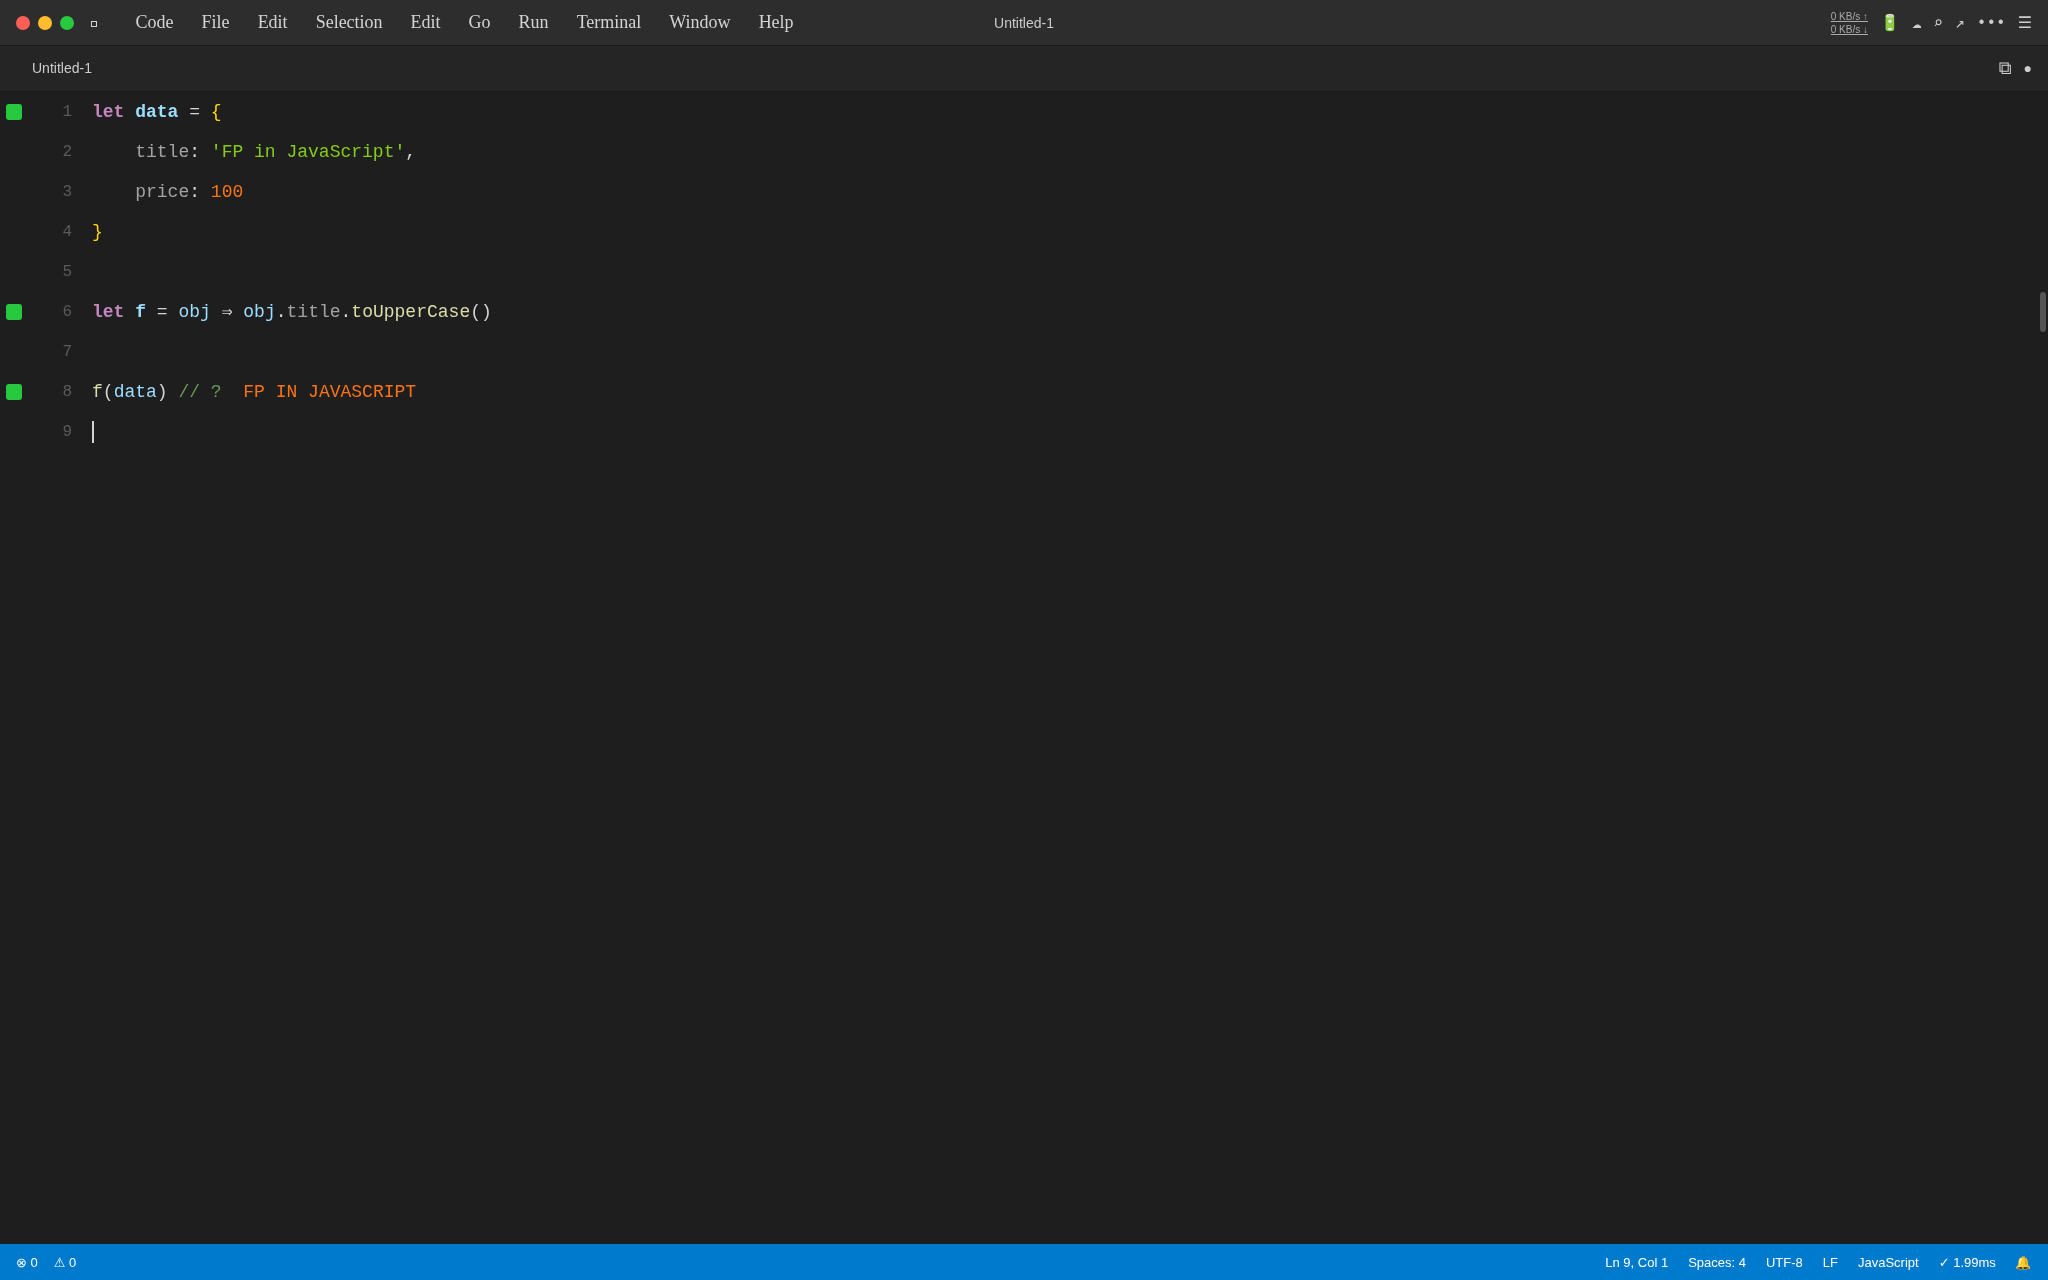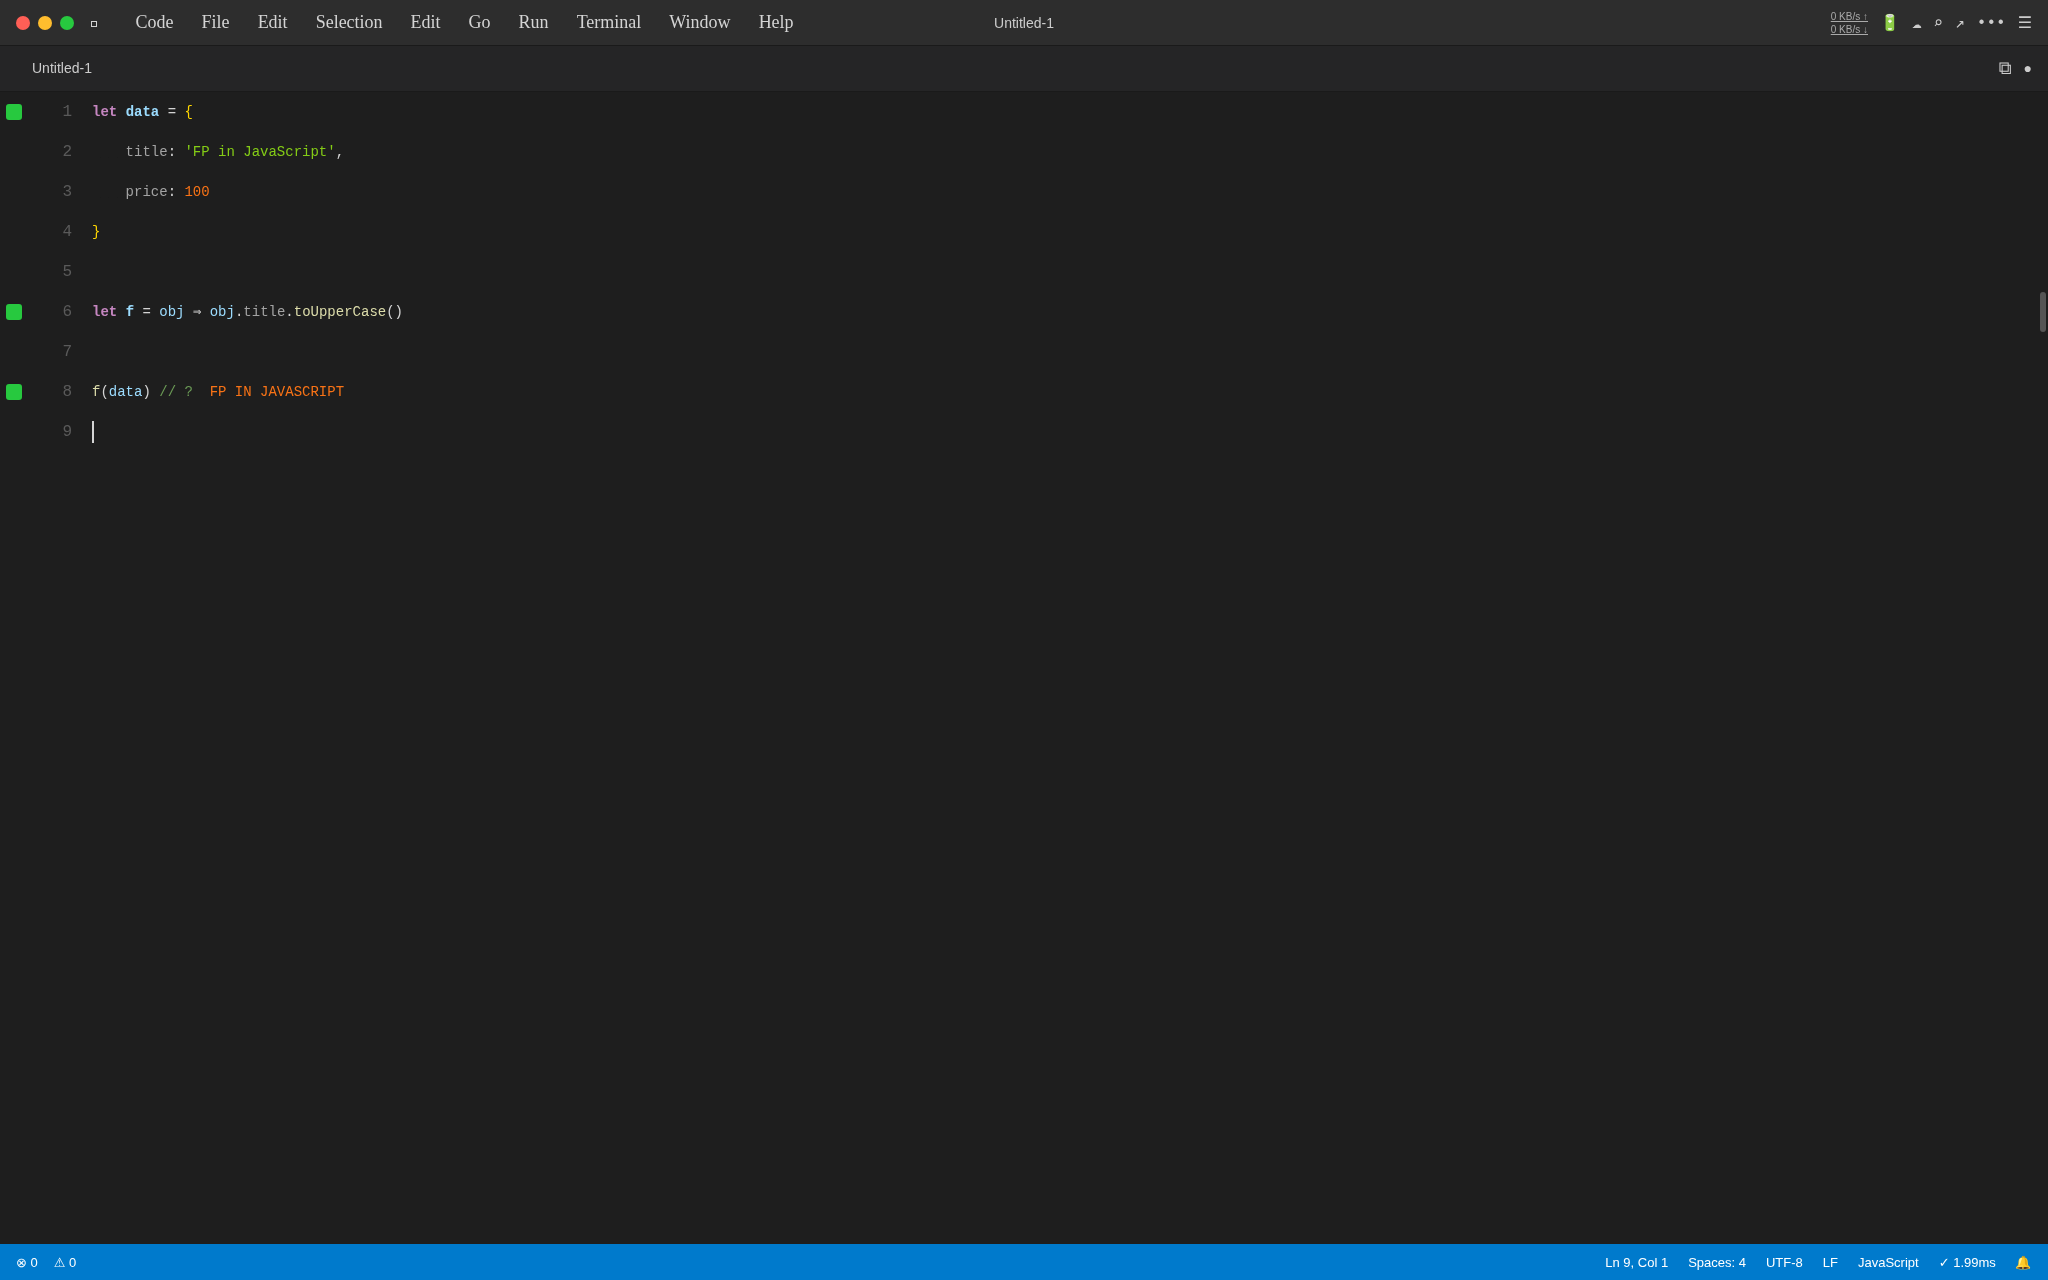--- a/index.html
+++ b/index.html
@@ -190,21 +190,21 @@
     }
 
     .bp-square {
       width: 16px;
       height: 16px;
       background: #27c93f;
       border-radius: 3px;
     }
 
     .code-text {
-      font-size: 14px;
+      font-size: 18px;
       font-family: 'Menlo', 'Monaco', 'Courier New', monospace;
       padding-left: 4px;
       white-space: pre;
       display: flex;
       align-items: center;
     }
 
     
     .kw { color: #c586c0; font-weight: bold; } 
     .var-name { color: #9cdcfe; font-weight: bold; }

